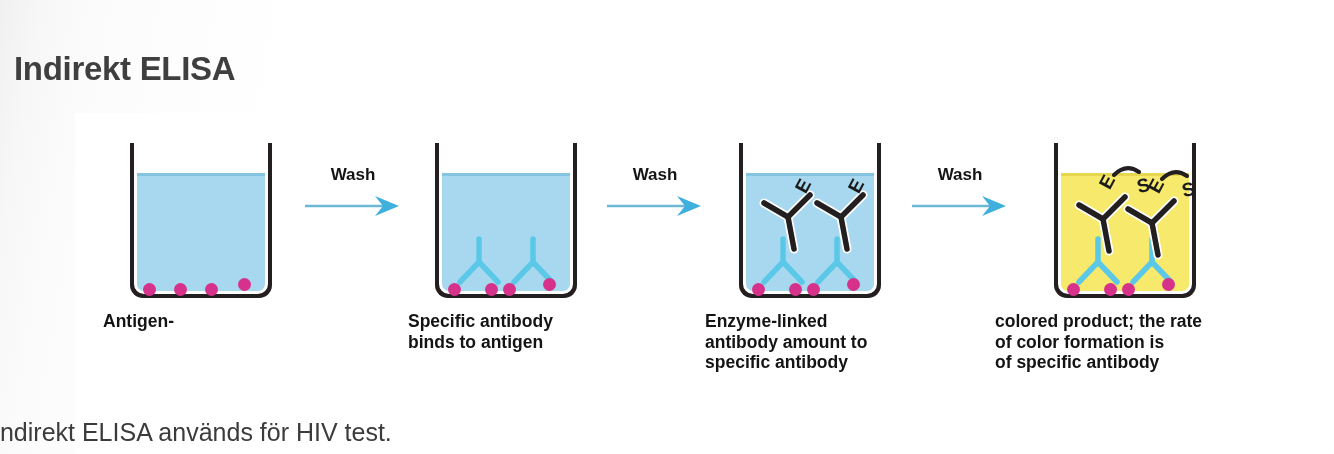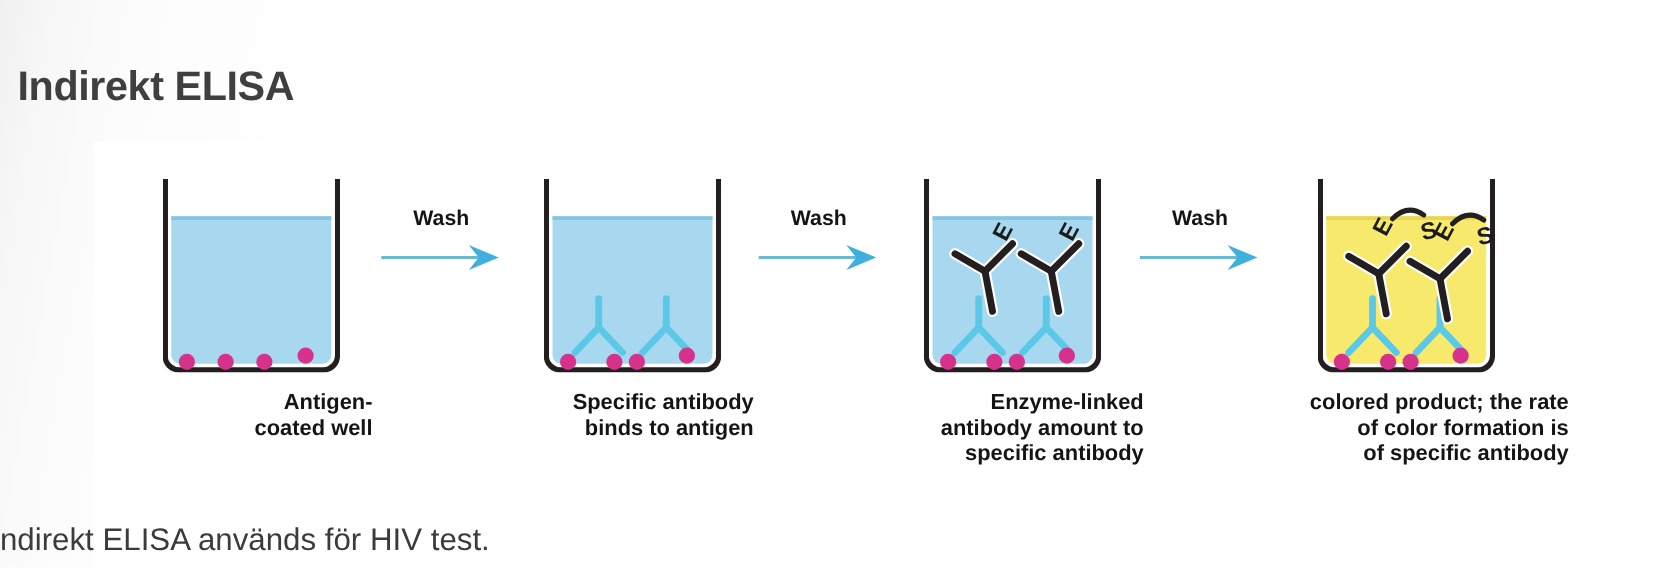--- a/index.html
+++ b/index.html
@@ -156,21 +156,21 @@
     font-size: 19px;
     color: #1b1b1b;
     transform: rotate(-14deg);
   }
 
   
   .caption {
     position: absolute;
     top: 198px;
     width: 100%;
-    text-align: right;
+    text-align: left;
     font-family: "Liberation Sans", sans-serif;
     font-weight: bold;
     font-size: 17.5px;
     line-height: 20.5px;
     color: #141414;
   }
   .caption span { display: block; }
 
   
   .wash {
@@ -225,21 +225,20 @@
             <div class="liquid-surface"></div>
           </div>
           <div class="antigen" style="left:13px;"></div>
           <div class="antigen" style="left:44px;"></div>
           <div class="antigen" style="left:75px;"></div>
           <div class="antigen" style="left:108px; bottom:7px;"></div>
         </div>
       </div>
       <div class="caption">
         <span>Antigen-</span>
-        <span>coated well</span>
       </div>
     </div>
 
     <div class="wash" style="left:228px;">
       <div class="wash-label">Wash</div>
       <div class="wash-arrow">
         <svg width="100" height="26" viewBox="0 0 100 26">
           <line x1="2" y1="13" x2="82" y2="13" stroke="#6ab8d4" stroke-width="2.5"></line>
           <path d="M72 3 L96 13 L72 23 L80 13 Z" fill="#3fb0dd"></path>
         </svg>

